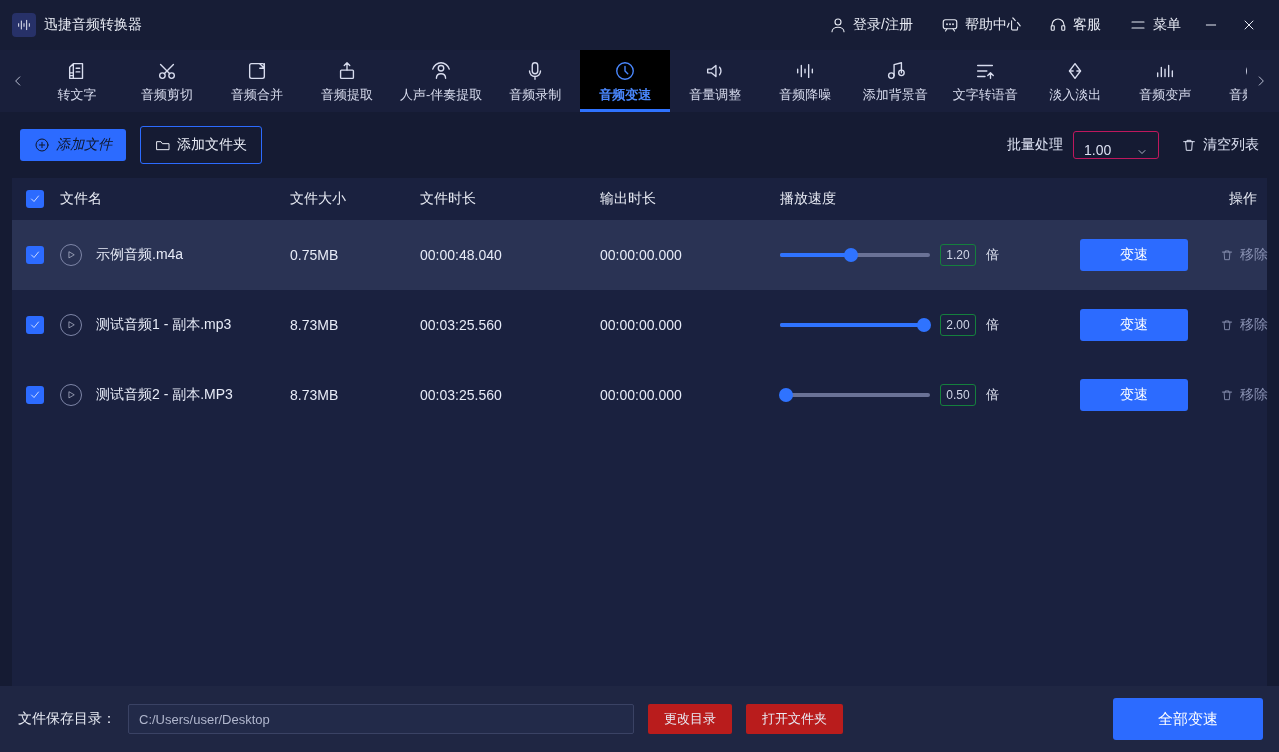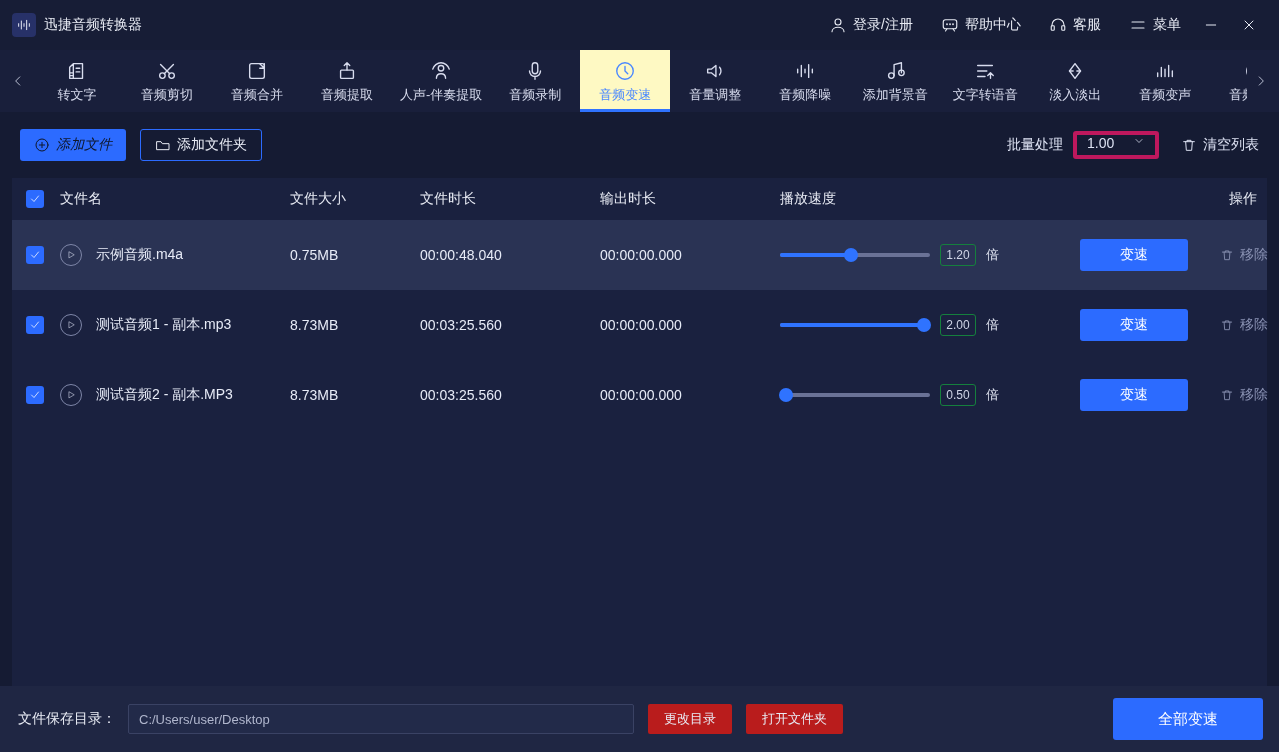--- a/index.html
+++ b/index.html
@@ -73,21 +73,22 @@
     justify-content: center;
     gap: 4px;
     padding: 6px 8px 4px 8px;
     color: #d8dcee;
     cursor: pointer;
     position: relative;
   }
   .tab svg { width: 22px; height: 22px; }
   .tab .lbl { font-size: 13px; white-space: nowrap; }
   .tab.active {
-    background: #fef9c3;
+    background: #000000;
+    font-weight: bold;
   }
   .tab.active .lbl { color: #4a88ff; }
   .tab.active svg { stroke: #4a88ff; }
   .tab.active::after {
     content: "";
     position: absolute;
     left: 0; right: 0; bottom: 0;
     height: 3px;
     background: #2f73ff;
   }
@@ -105,40 +106,40 @@
     padding: 0 14px;
     background: #2c6bff;
     border-radius: 3px;
     color: #0f172a;
     font-size: 14px;
     cursor: pointer;
     font-style: italic;
   }
   .btn-outline {
     display: inline-flex; align-items: center; gap: 6px;
-    height: 32px;
+    height: 38px;
     padding: 0 14px;
     border: 1px solid #2c6bff;
     border-radius: 3px;
     color: #e8ebf4;
     font-size: 14px;
     margin-left: 14px;
     cursor: pointer;
     background: transparent;
   }
   .cmdbar .spacer { flex: 1; }
   .batch-wrap {
     display: flex; align-items: center; gap: 10px;
     color: #dce1f2;
   }
   .batch-select {
     width: 86px; height: 28px;
-    border: 4px solid #be185d;
+    border: 1px solid #be185d;
     border-radius: 3px;
-    display: flex; align-items: flex-start;
+    display: flex; align-items: flex-end;
     padding: 0 10px;
     cursor: pointer;
     gap: 14px;
     justify-content: space-between;
   }
   .clear-btn {
     display: flex; align-items: center; gap: 6px;
     margin-left: 22px;
     color: #dce1f2;
     cursor: pointer;

